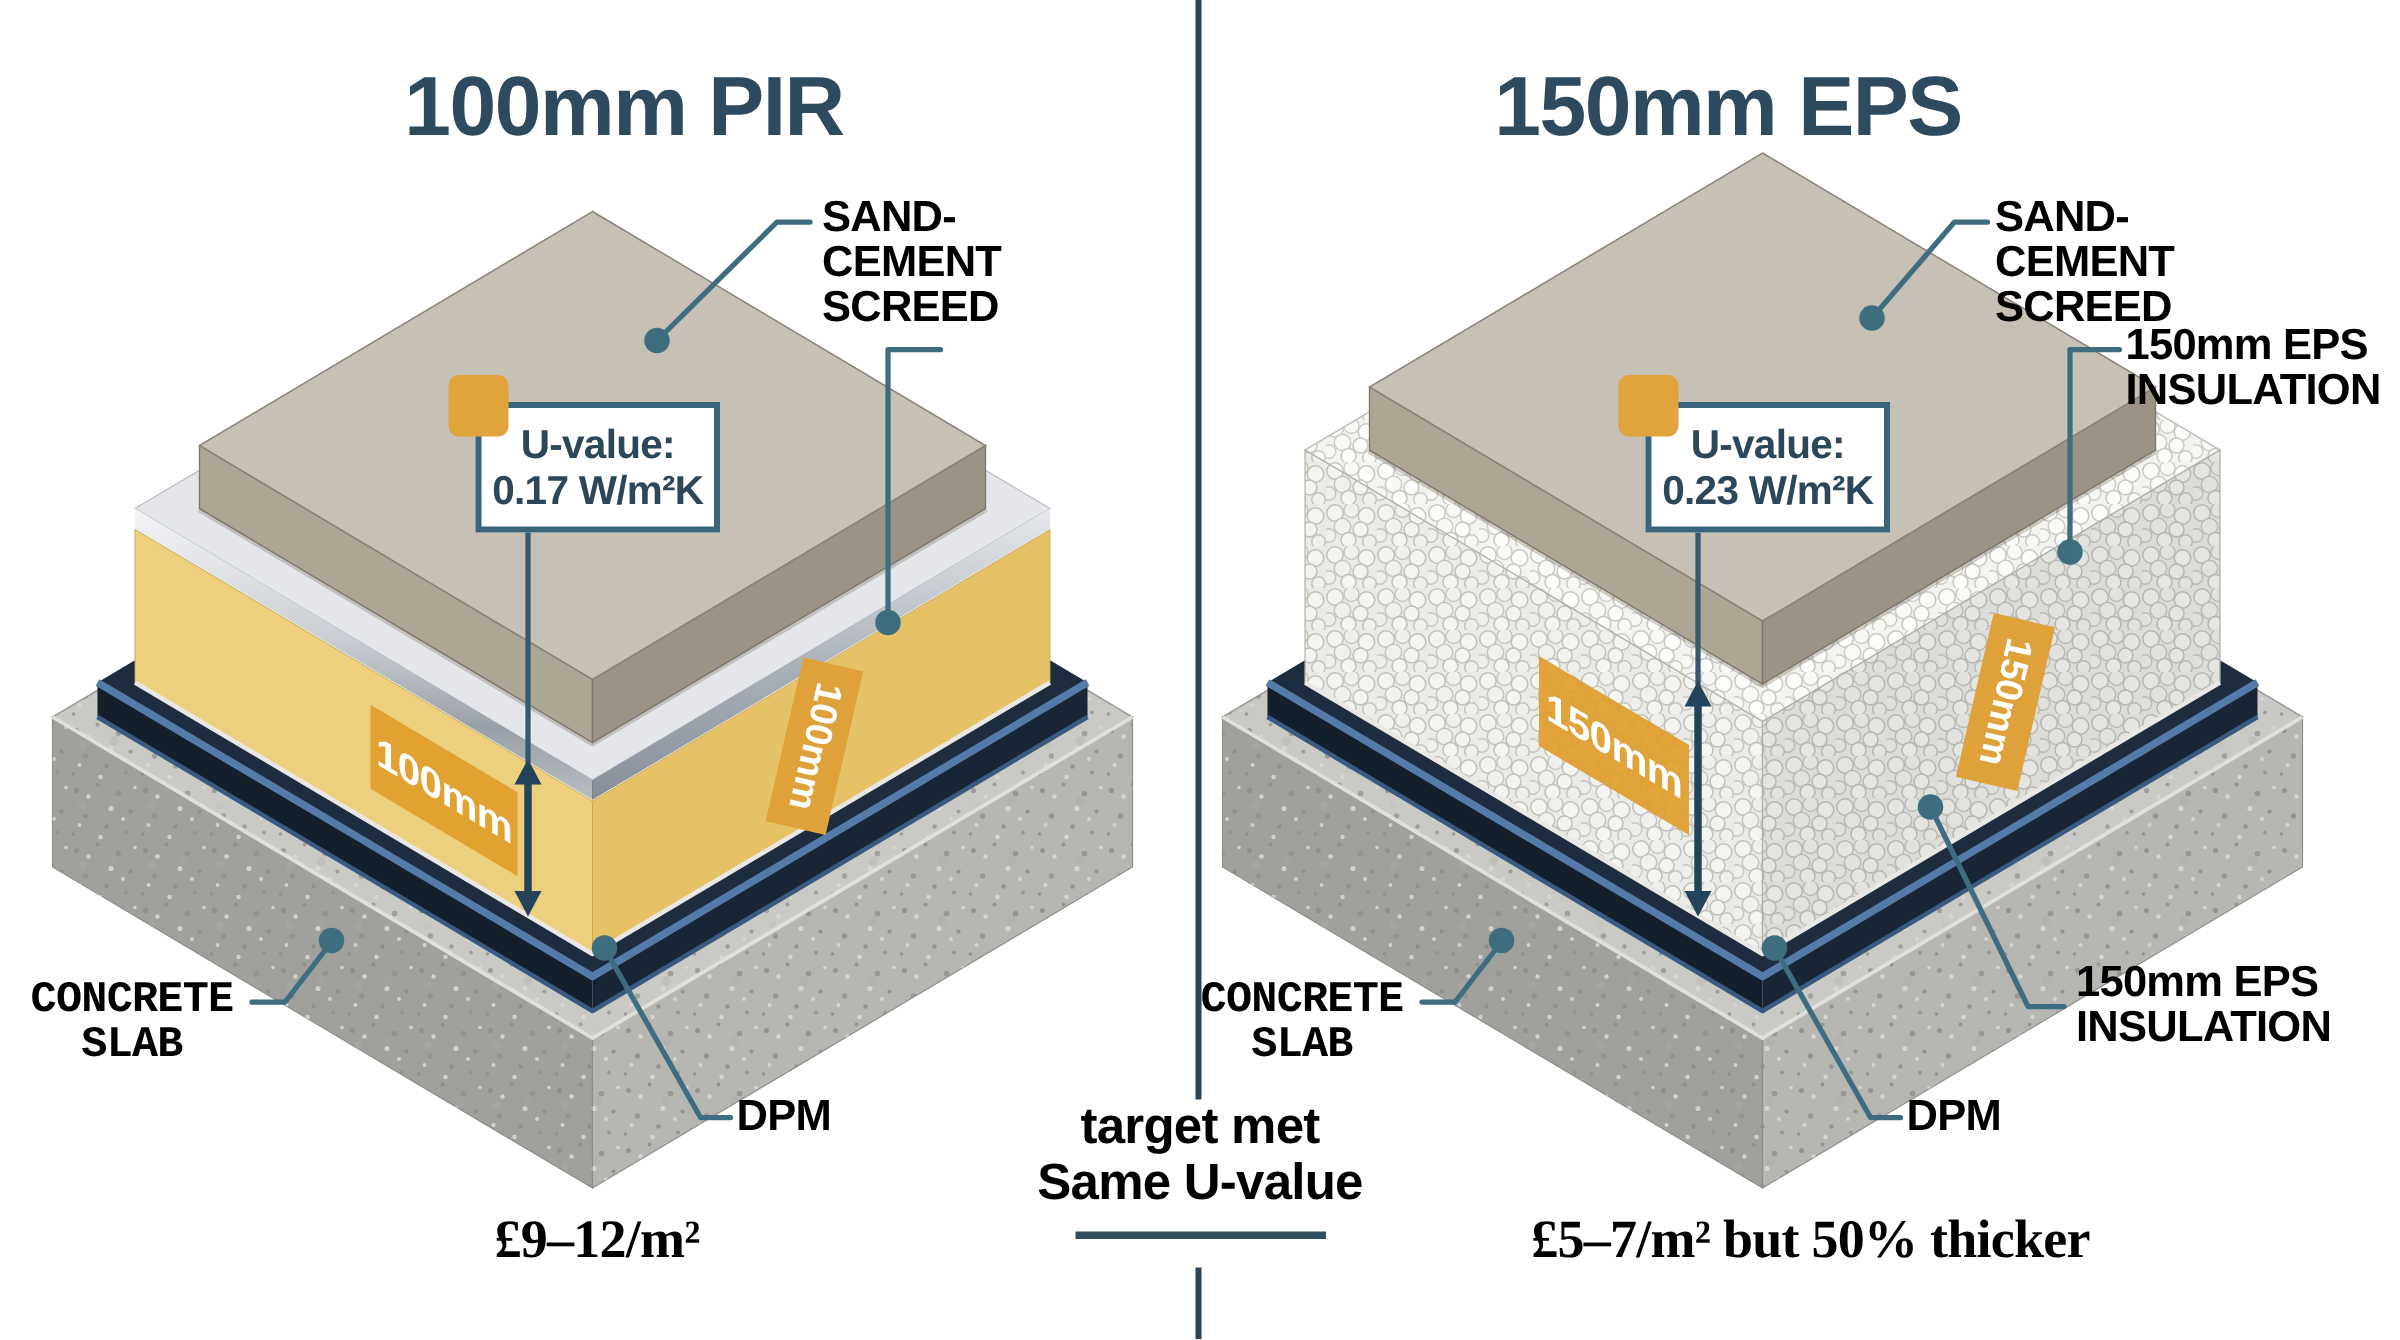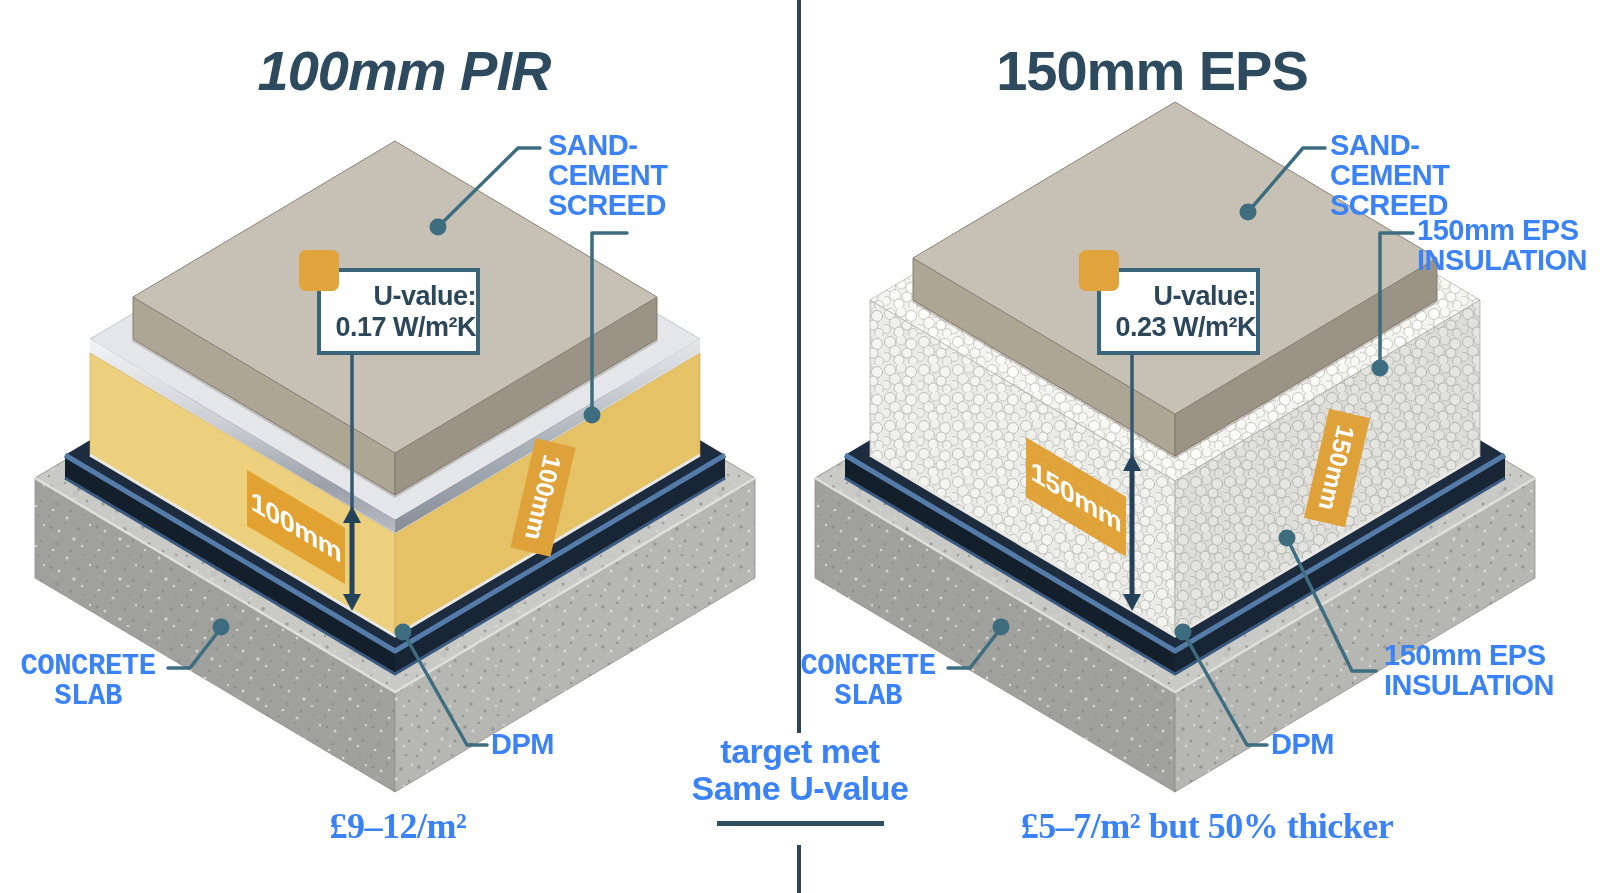--- a/index.html
+++ b/index.html
@@ -1,29 +1,29 @@
 <!DOCTYPE html>
 <html><head>
 <meta charset="utf-8">
 <style>
   html,body{margin:0;padding:0;background:#fff;}
   .canvas{
     position:relative;width:1600px;height:893px;overflow:hidden;background:#ffffff;
     font-family:"Liberation Sans","DejaVu Sans",sans-serif;
   }
   .canvas svg{position:absolute;left:0;top:0;}
-  .txt{position:absolute;color:#3b82f6;font-weight:700;letter-spacing:-0.5px;}
+  .txt{position:absolute;color:#000000;font-weight:700;letter-spacing:-0.5px;}
   .title{font-size:56px;line-height:58px;text-align:center;letter-spacing:-1px;color:#2d4a5e;}
   .lbl{font-size:29px;line-height:30px;}
   .lbl.right{text-align:center;font-family:Liberation Mono, monospace;}
   .price{font-size:36px;line-height:40px;text-align:center;font-family:Liberation Serif, serif;}
   .note{font-size:34px;line-height:37px;text-align:center;}
   .uv-box{
     position:absolute;background:#ffffff;border:4px solid #3a6479;box-sizing:border-box;
-    display:flex;flex-direction:column;align-items:flex-end;justify-content:center;
+    display:flex;flex-direction:column;align-items:center;justify-content:center;
   }
   .uv-box div{font-size:27px;line-height:31px;font-weight:700;color:#2c4759;letter-spacing:-0.5px;}
   .osq{position:absolute;background:#e1a33b;border-radius:7px;}
   .badge{
     position:absolute;background:rgba(223,157,43,.92);display:flex;align-items:center;justify-content:center;
     color:#fff;font-weight:700;font-size:27px;transform:skewY(30.7deg);letter-spacing:-0.5px;
   }
   .tag{
     position:absolute;background:#dfa13a;display:flex;align-items:center;justify-content:center;
     color:#fff;font-weight:700;font-size:25px;transform:rotate(103deg);letter-spacing:0px;
@@ -199,21 +199,21 @@
   </svg>
 
   <div class="vrule" style="left:797px;top:0;width:4px;height:733px;"></div>
   <div class="vrule" style="left:797px;top:845px;width:4px;height:48px;"></div>
   <div class="txt note" style="left:690px;top:733px;width:220px;">
     <div>target met</div>
     <div>Same U-value</div>
   </div>
   <div class="underline" style="left:717px;top:821px;width:167px;height:5px;"></div>
 
-  <div class="txt title" style="left:204px;top:42px;width:400px;font-style:italic;">100mm PIR</div>
+  <div class="txt title" style="left:216px;top:42px;width:400px;">100mm PIR</div>
   <div class="txt lbl" style="left:548px;top:130px;width:205px;">SAND-CEMENT SCREED</div>
   <div class="uv-box" style="left:317px;top:268px;width:163px;height:87px;">
     <div>U-value:</div>
     <div>0.17 W/m²K</div>
   </div>
   <div class="osq" style="left:299px;top:250px;width:40px;height:41px;"></div>
   <div class="badge" style="left:247px;top:499px;width:98px;height:56px;">100mm</div>
   <div class="tag" style="left:487px;top:477px;width:112px;height:41px;">100mm</div>
   <div class="txt lbl right" style="left:13px;top:652px;width:150px;">CONCRETE SLAB</div>
   <div class="txt lbl" style="left:491px;top:729px;width:120px;">DPM</div>

